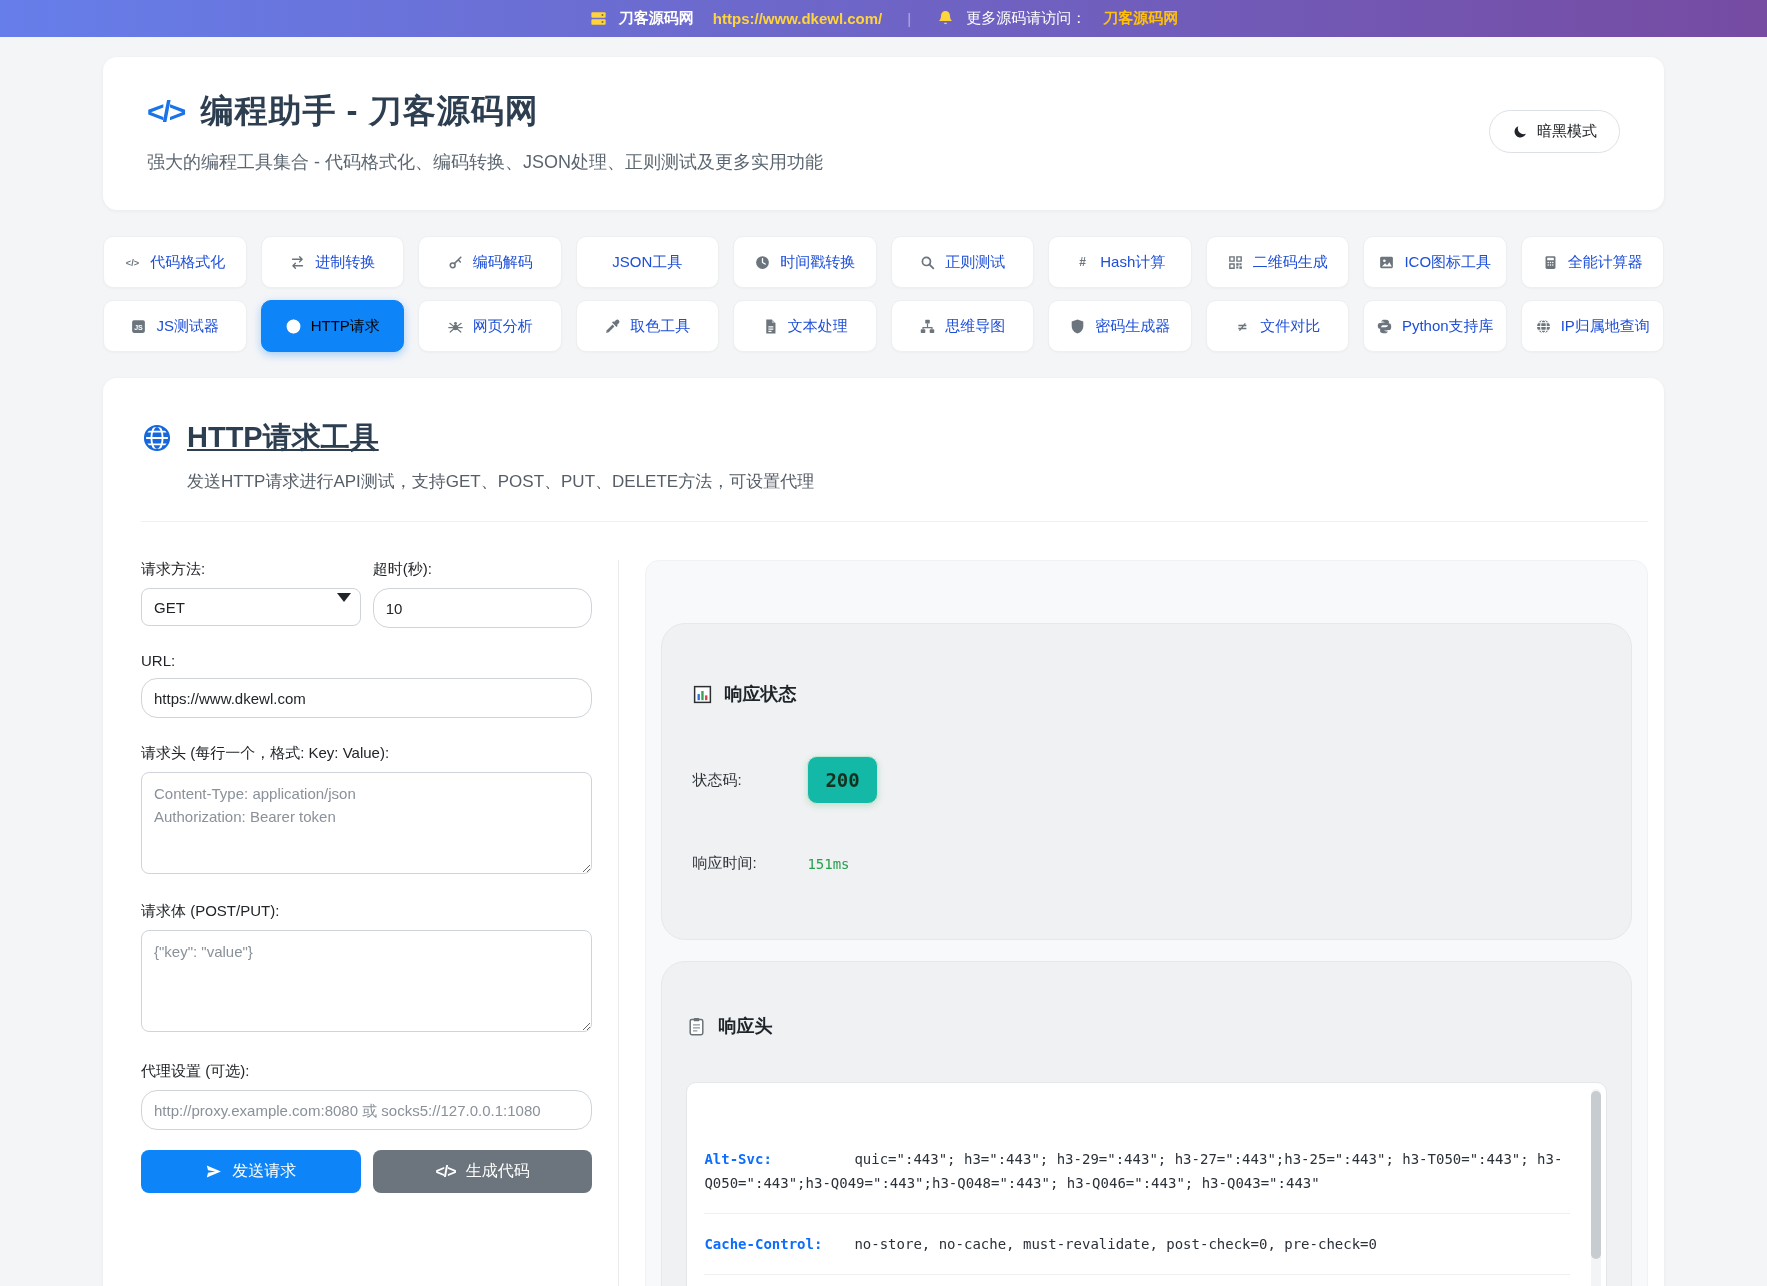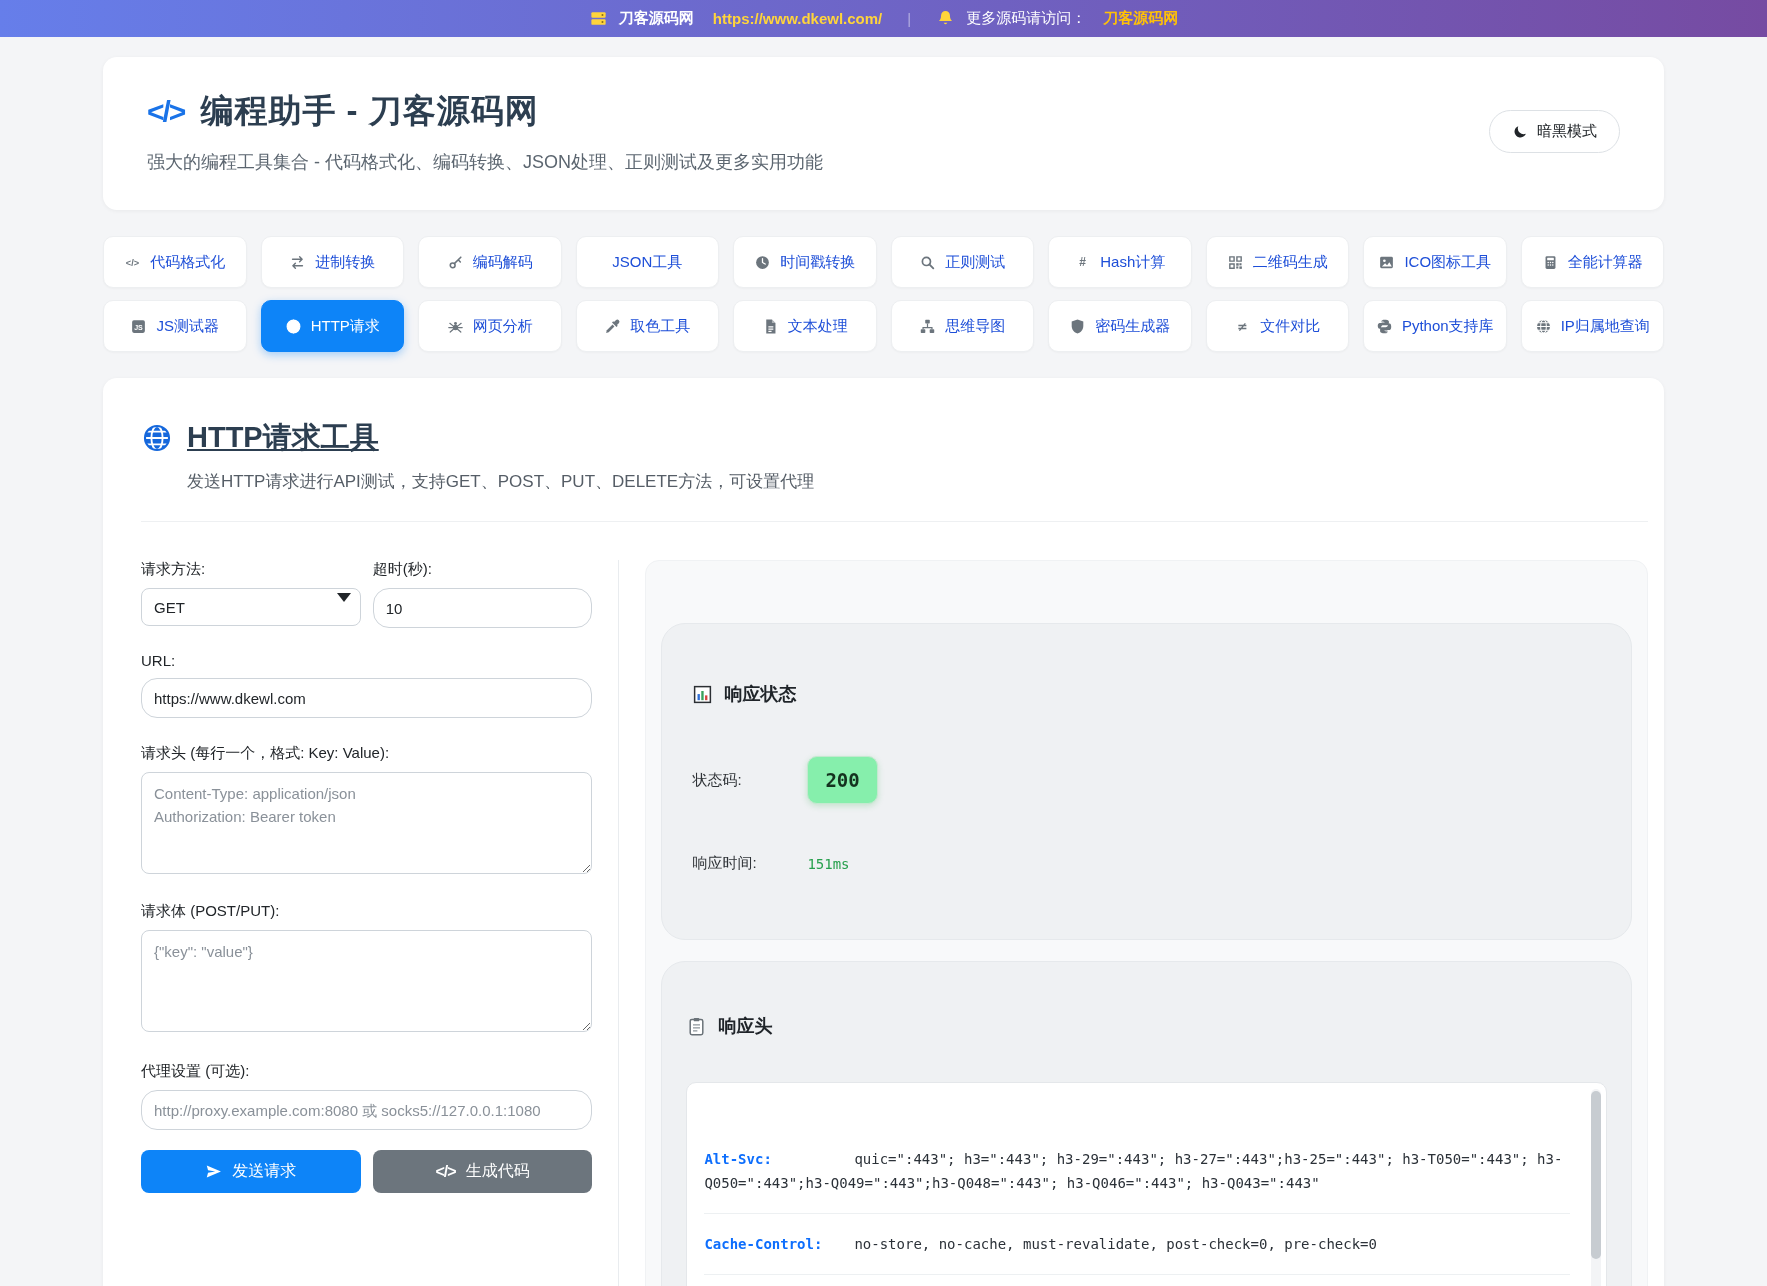--- a/index.html
+++ b/index.html
@@ -28,21 +28,21 @@
     font-size:15px; color:#212529; display:flex; align-items:center; gap:9px; cursor:pointer; }
   .dark-btn svg { width:16px; height:16px; }
 
   
   .tabs-row { display:flex; gap:14px; margin-top:26px; }
   .tabs-row + .tabs-row { margin-top:12px; }
   .tab-btn { flex:1 1 0; height:52px; background:#fff; border:1px solid #edeff1; border-radius:10px;
     display:flex; align-items:center; justify-content:center; gap:9px; font-size:15px; color:#1d4ed8;
     cursor:pointer; box-shadow:0 1px 2px rgba(0,0,0,.03); font-family:inherit; white-space:nowrap; }
   .tab-btn .ticon { width:17px; height:17px; color:#6c757d; flex:0 0 auto; }
-  .tab-btn.active { background:#0d84f8; border-color:#0d84f8; color:#ffffff; box-shadow:0 3px 8px rgba(13,132,248,.35); }
+  .tab-btn.active { background:#0d84f8; border-color:#0d84f8; color:#000000; box-shadow:0 3px 8px rgba(13,132,248,.35); }
   .tab-btn.active .ticon { color:#fff; }
 
   
   .tool-card { margin-top:26px; background:#fff; border-radius:14px; padding:40px 16px 40px 38px;
     box-shadow:0 1px 4px rgba(0,0,0,.05); }
   .tool-header { display:flex; align-items:center; gap:14px; }
   .tool-header svg { width:32px; height:32px; color:#1668dc; }
   .tool-title { font-size:29px; font-weight:bold; color:#2c3e50;text-decoration:underline; }
   .tool-subtitle { margin:12px 0 0 46px; font-size:17px; color:#555d66; }
   .tool-divider { border:none; border-top:1px solid #eef0f2; margin-top:28px; }
@@ -75,21 +75,21 @@
 
   
   .right-outer { background:#f8f9fa; border:1px solid #f0f2f4; border-radius:14px; padding:62px 15px 15px; height:100%; }
   .resp-card { background:#eff1f3; border:1px solid #e6e9ec; border-radius:24px; }
   .status-card { padding:58px 30px 66px; }
   .headers-card { margin-top:21px; padding:52px 24px 24px; }
   .resp-head { display:flex; align-items:center; gap:11px; font-size:18px; font-weight:bold; color:#1f2429; }
   .resp-head svg { width:21px; height:21px; }
   .stat-row { display:flex; align-items:center; margin-top:50px; }
   .stat-label { width:115px; font-size:15px; color:#2f3337; }
-  .status-badge { background:#86efac; border:1px solid #c4e9d0; color:#14321f;
+  .status-badge { background:#14b8a6; border:1px solid #c4e9d0; color:#14321f;
     font-family:"DejaVu Sans Mono","Liberation Mono",monospace; font-weight:bold; font-size:19px;
     padding:12px 17px; border-radius:10px; box-shadow:0 2px 6px rgba(40,167,69,.22); }
   .time-value { font-family:"DejaVu Sans Mono","Liberation Mono",monospace; font-size:14px; color:#27a04d; }
 
   .hbox { margin-top:44px; background:#fff; border:1px solid #e4e7ea; border-radius:10px;
     padding:46px 36px 18px 17px; position:relative; height:300px; overflow:hidden; }
   .hscroll-track { position:absolute; top:6px; bottom:6px; right:5px; width:10px;
     background:#f3f4f6; border-radius:5px; }
   .hscroll-thumb { position:absolute; top:2px; right:0; width:10px; height:168px;
     background:#c7ccd1; border-radius:5px; }

